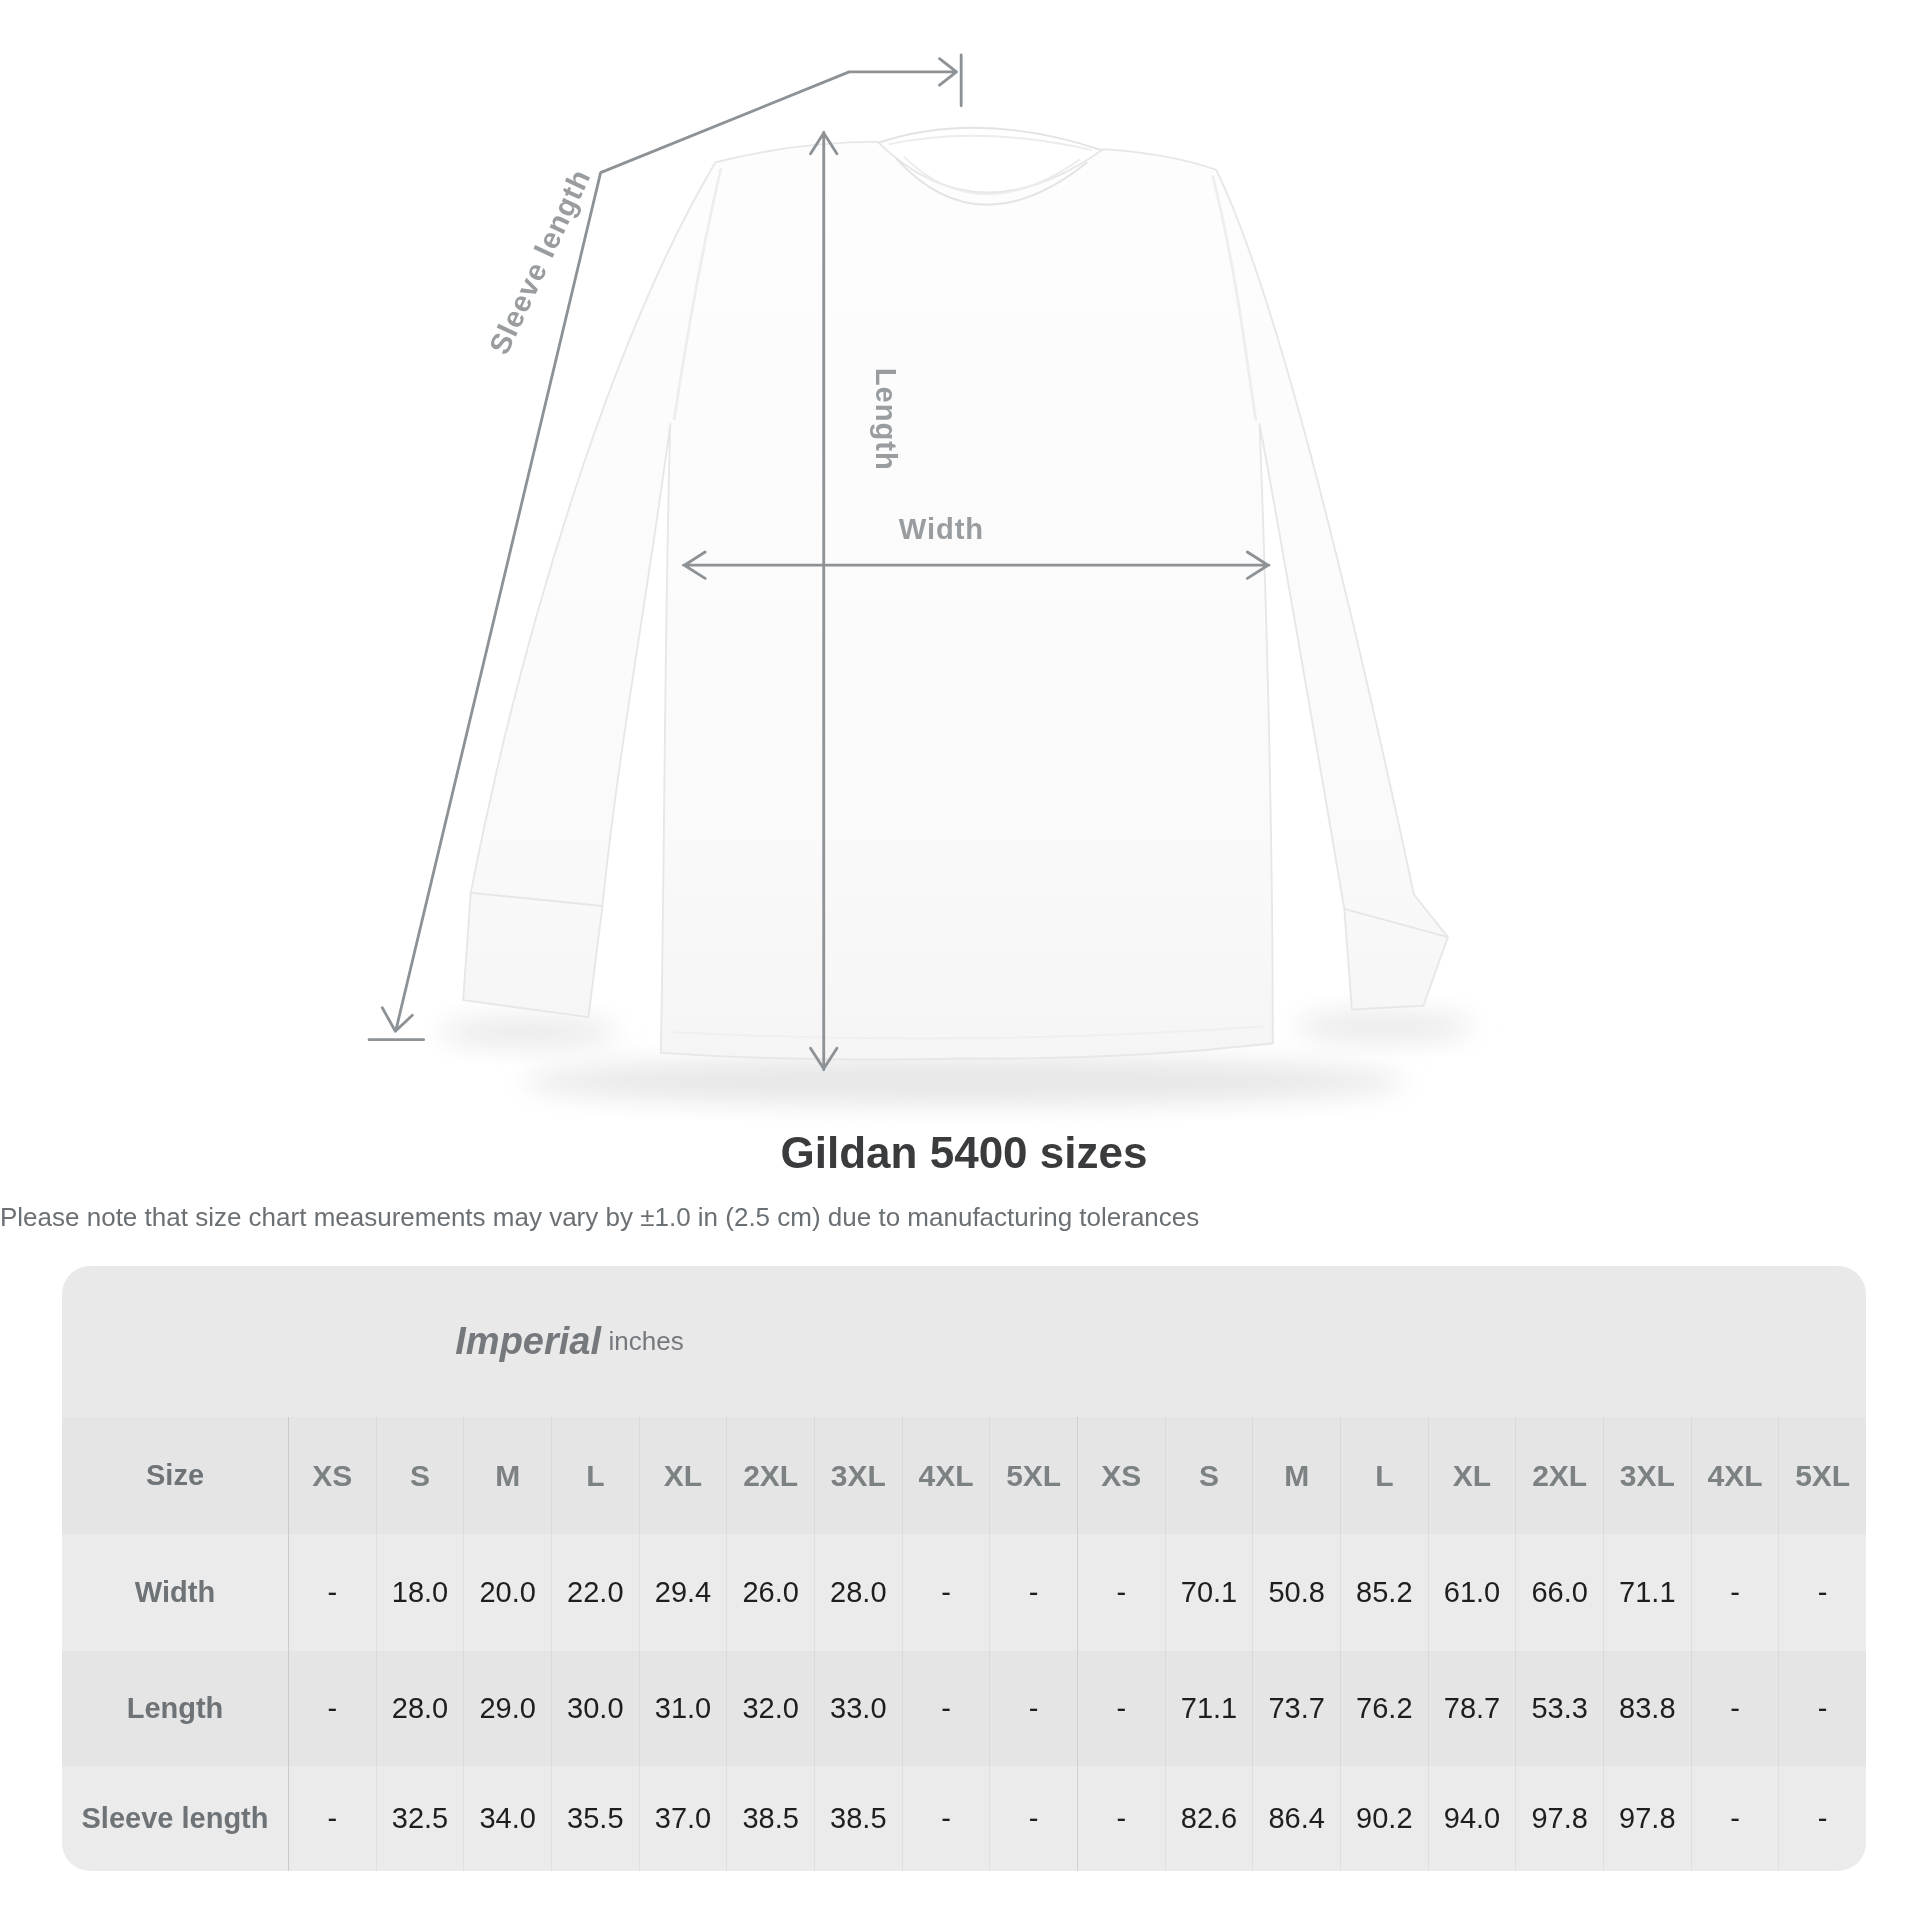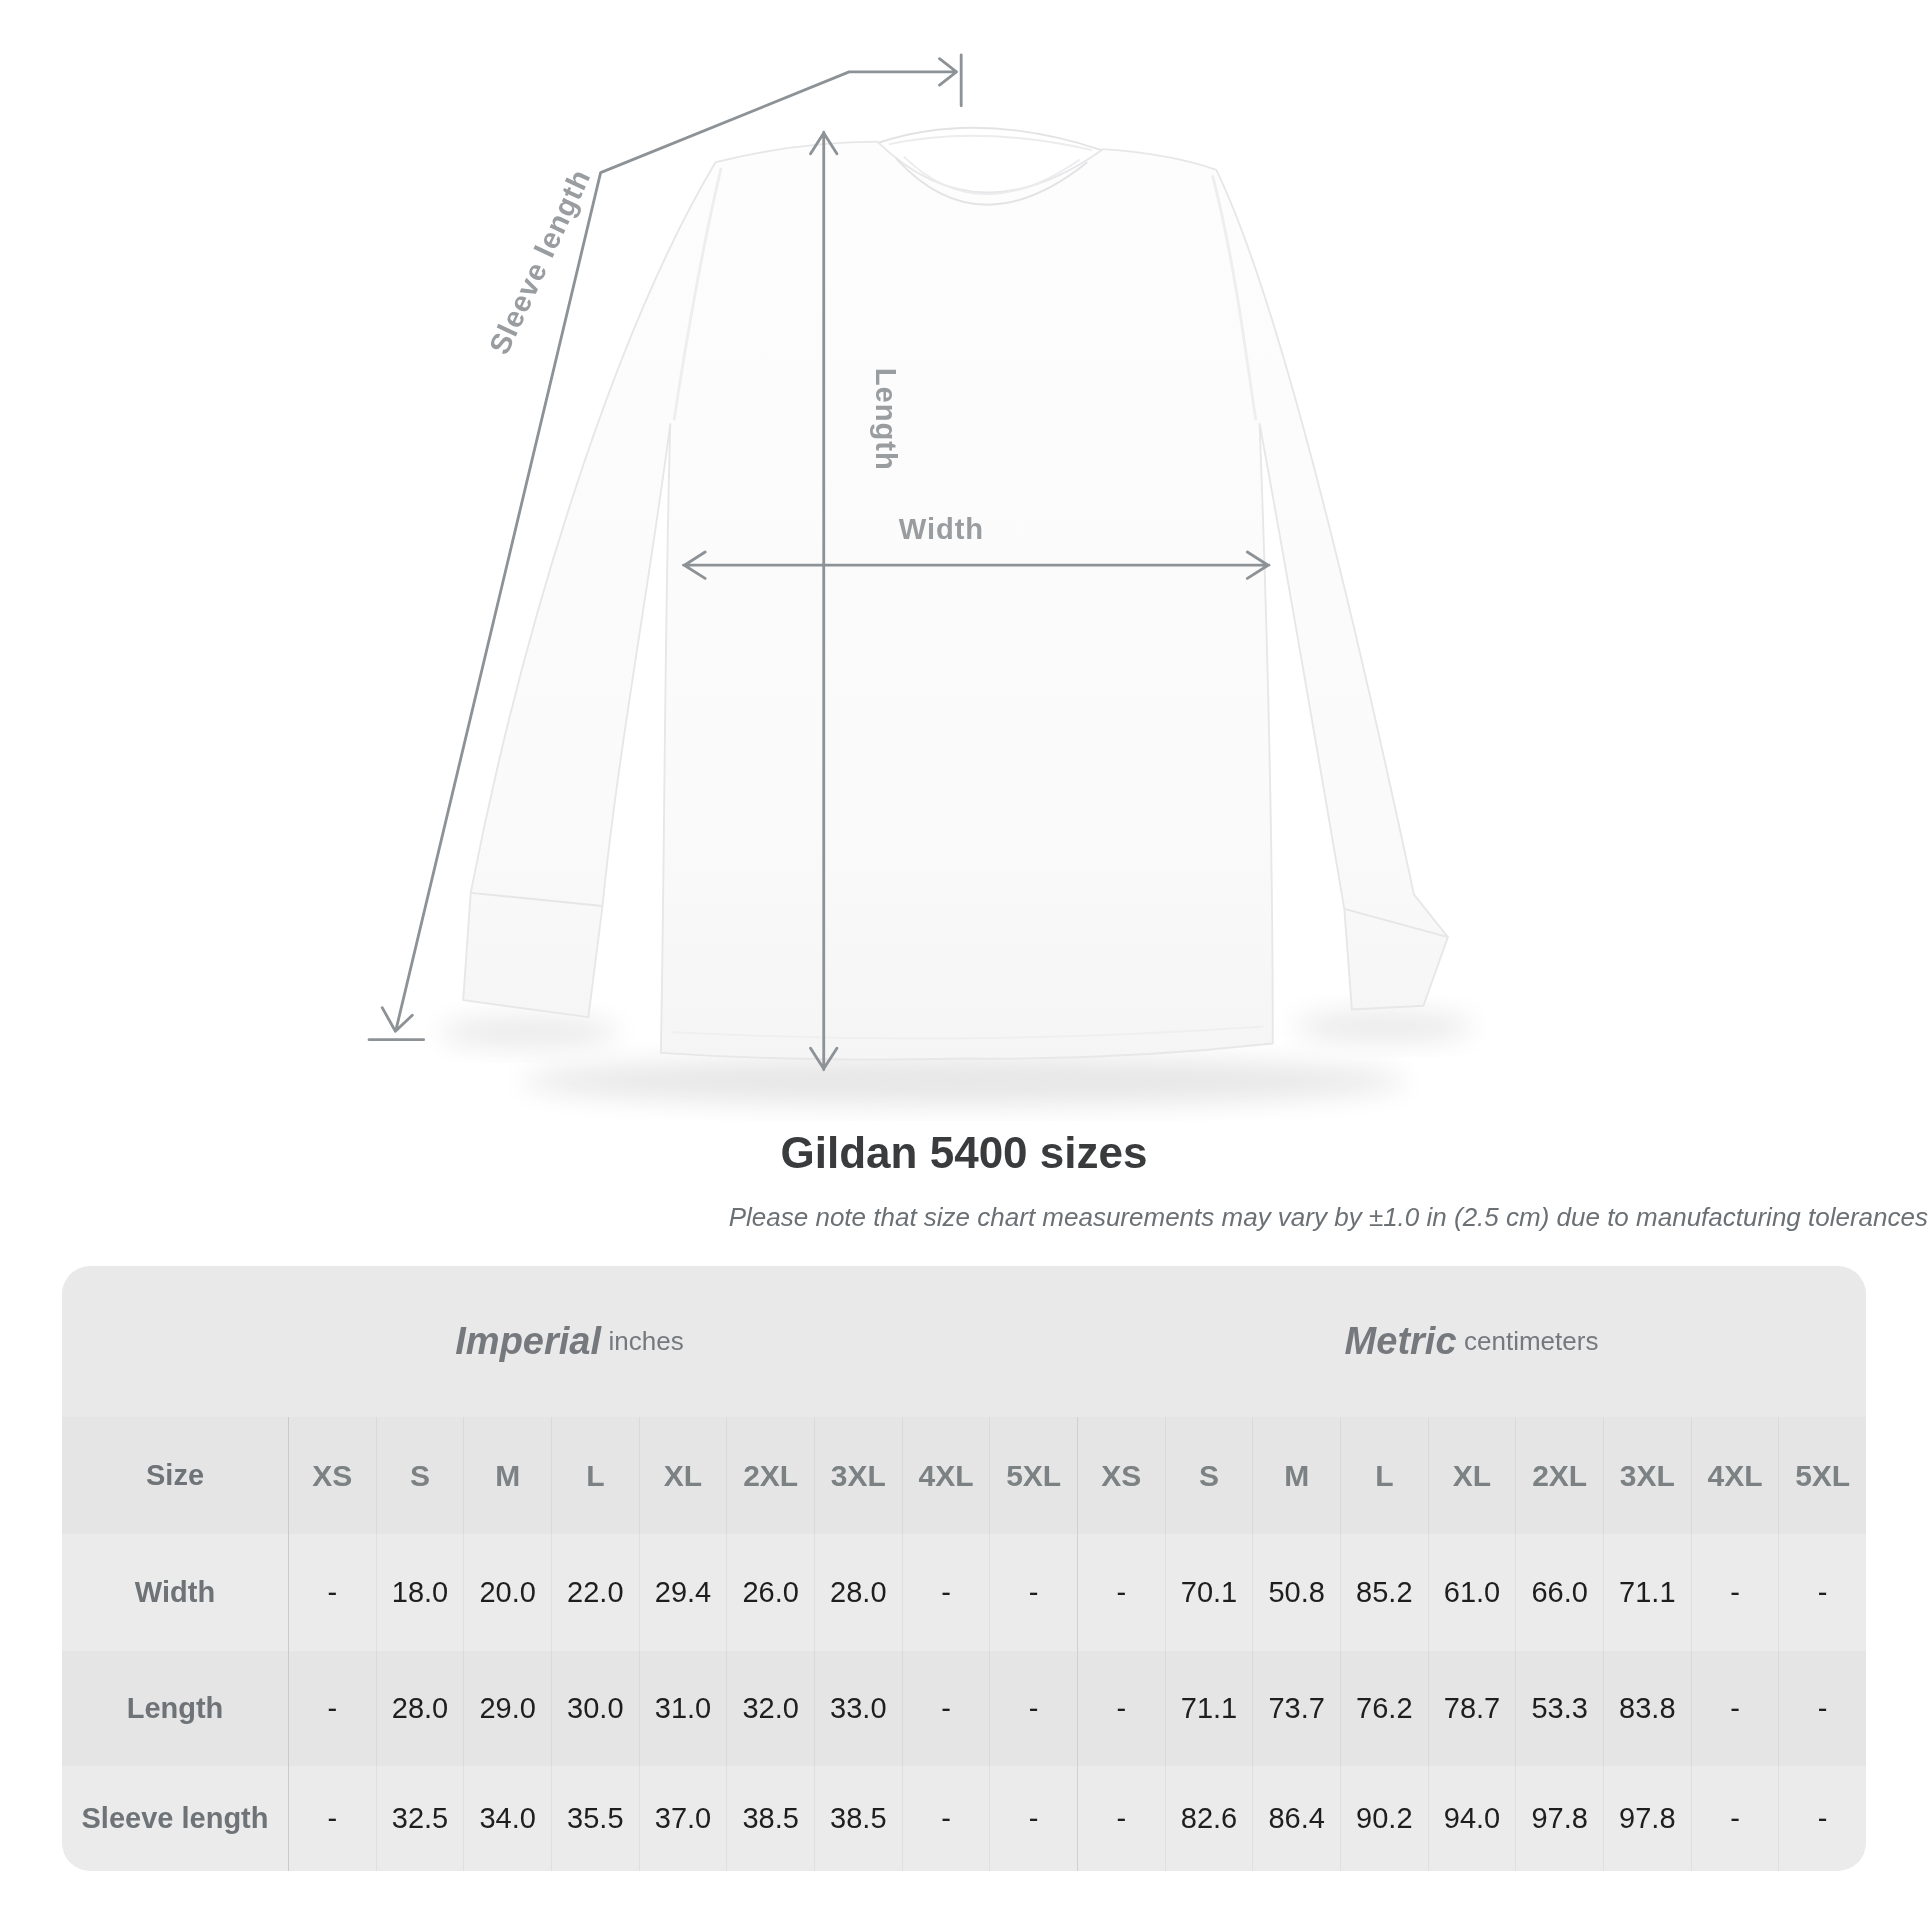--- a/index.html
+++ b/index.html
@@ -14,21 +14,21 @@
   .diagram-label{
     font-family:"Liberation Sans", sans-serif;
     font-weight:bold;font-size:31px;fill:#999da0;letter-spacing:1px;
   }
   .page-title{
     position:absolute;top:1128px;left:0;width:100%;
     text-align:center;font-size:44px;font-weight:bold;color:#3a3b3d;
   }
   .page-note{
     position:absolute;top:1202px;left:0;width:100%;
-    text-align:right;font-size:26px;font-style:italic;color:#6b7074;
+    text-align:left;font-size:26px;color:#6b7074;
   }
   .size-table{
     position:absolute;top:1266px;left:62px;width:1804px;
     border-radius:28px;overflow:hidden;
   }
   .band{
     height:151px;background:#e9e9e9;
     display:grid;grid-template-columns:1015px 1fr;
   }
   .band-cell{
@@ -142,24 +142,20 @@
   <div class="page-title">Gildan 5400 sizes</div>
   <div class="page-note">Please note that size chart measurements may vary by ±1.0 in (2.5 cm) due to manufacturing tolerances</div>
 
   <div class="size-table">
 
     <div class="band">
       <div class="band-cell">
         <div class="band-name">Imperial</div>
         <div class="band-unit">inches</div>
       </div>
-      <div class="band-cell">
-        <div class="band-name">Metric</div>
-        <div class="band-unit">centimeters</div>
-      </div>
     </div>
 
     <div class="trow row-header">
       <div class="cell-rowlabel">Size</div>
       <div class="cell-size">XS</div>
       <div class="cell-size">S</div>
       <div class="cell-size">M</div>
       <div class="cell-size">L</div>
       <div class="cell-size">XL</div>
       <div class="cell-size">2XL</div>

